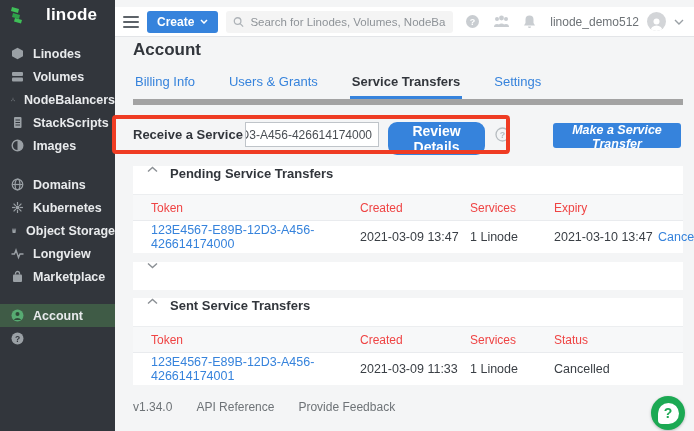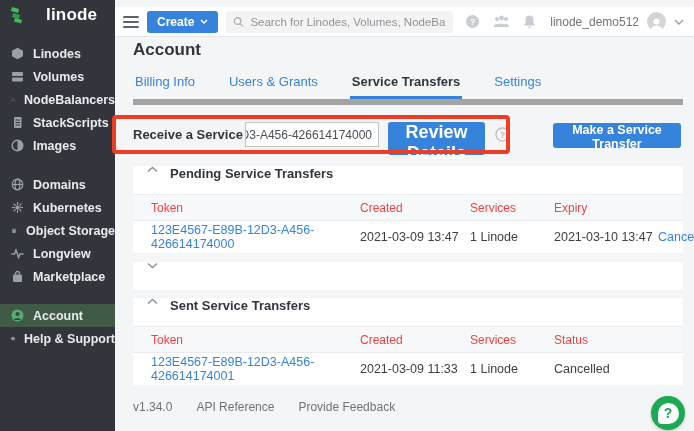--- a/index.html
+++ b/index.html
@@ -32,23 +32,23 @@
   .page-title { position:absolute; left:18px; top:10px; font-size:17px; font-weight:bold; color:#32363c; }
   .tabs { position:absolute; left:18px; top:40px; width:550px; display:flex; gap:30px; border-bottom:6px solid #a3a3a3; }
   .tab { font-size:13px; color:var(--accent,#3683dc); padding:4px 2px 7px; cursor:pointer; border-bottom:3px solid transparent; }
   .tab.active { color:#32363c; font-weight:bold; border-bottom-color:var(--accent,#3683dc); }
 
   .annotation-box { position:absolute; left:-3px; top:85px; width:398px; height:39px; border:4px solid var(--annot,#ef3c23); border-radius:4px; pointer-events:none; z-index:6; }
   .receive-row { position:absolute; left:0; top:85px; width:420px; height:39px; }
   .receive-label { position:absolute; left:18px; top:0; line-height:39px; font-size:13px; font-weight:bold; color:#32363c; }
   .token-input { position:absolute; left:130px; top:7px; width:134px; height:25px; background:#fff; border:1px solid #bfc4c9; display:flex; justify-content:flex-end; align-items:center; overflow:hidden; padding:0 6px; cursor:text; }
   .token-input span { font-size:12px; color:#4a4f54; white-space:nowrap; }
-  .review-btn { position:absolute; left:273px; top:7px; width:97px; height:33px; background:var(--accent,#3683dc); color:#fff; font-size:18px; font-weight:bold; border:none; border-radius:3px; cursor:pointer; }
+  .review-btn { position:absolute; left:273px; top:7px; width:97px; height:33px; background:var(--accent,#3683dc); color:#fff; font-size:14px; font-weight:bold; border:none; border-radius:9px; cursor:pointer; }
   .help-q { position:absolute; left:380px; top:12px; }
-  .make-btn { position:absolute; left:438px; top:93px; width:128px; height:25px; background:var(--accent,#3683dc); color:#fff; font-size:12.5px; font-weight:bold; border:none; border-radius:3px; cursor:pointer; }
+  .make-btn { position:absolute; left:438px; top:93px; width:128px; height:25px; background:var(--accent,#3683dc); color:#fff; font-size:12.5px; font-weight:bold; border:none; border-radius:3px; cursor:pointer;font-style:italic; }
 
   .panel { position:absolute; left:18px; width:550px; background:#fff; }
   .panel-header { height:28px; display:flex; align-items:flex-start; gap:12px; padding-left:14px; cursor:pointer; }
   .panel-title { font-size:13px; font-weight:bold; color:#32363c; }
   .thead, .trow { display:grid; grid-template-columns:209px 110px 84px 104px 1fr; align-items:center; padding:0 14px 0 18px; }
   .thead { height:26px; background:#f7f8f9; border-top:1px solid #eceef0; }
   .thead div { font-size:12px; color:#ef4444; }
   .trow { height:33px; border-top:1px solid #e9ebee; }
   .trow div { font-size:12.5px; color:#3a3f45; }
   .link { color:var(--accent,#3683dc); cursor:pointer; text-decoration:none; }
@@ -222,21 +222,20 @@
             <circle cx="6.5" cy="5" r="2" fill="#2e4a38"></circle>
             <path d="M2.8,11 a4.2,4 0 0 1 7.4,0 Z" fill="#2e4a38"></path>
           </svg>
         <span class="lbl">Account</span>
       </div>
       <div class="nav-item">
         <svg width="13" height="13" viewBox="0 0 13 13">
             <circle cx="6.5" cy="6.5" r="6" fill="#9aa0a5"></circle>
             <text x="6.5" y="9.5" font-size="8.5" font-weight="bold" fill="#32363c" text-anchor="middle" font-family="Liberation Sans,sans-serif">?</text>
           </svg>
-        <span class="lbl">Help &amp; Support</span>
       </div>
     </div>
   </div>
 
   <div class="main">
     <div class="page-title">Account</div>
 
     <div class="tabs">
       <div class="tab">Billing Info</div>
       <div class="tab">Users &amp; Grants</div>

